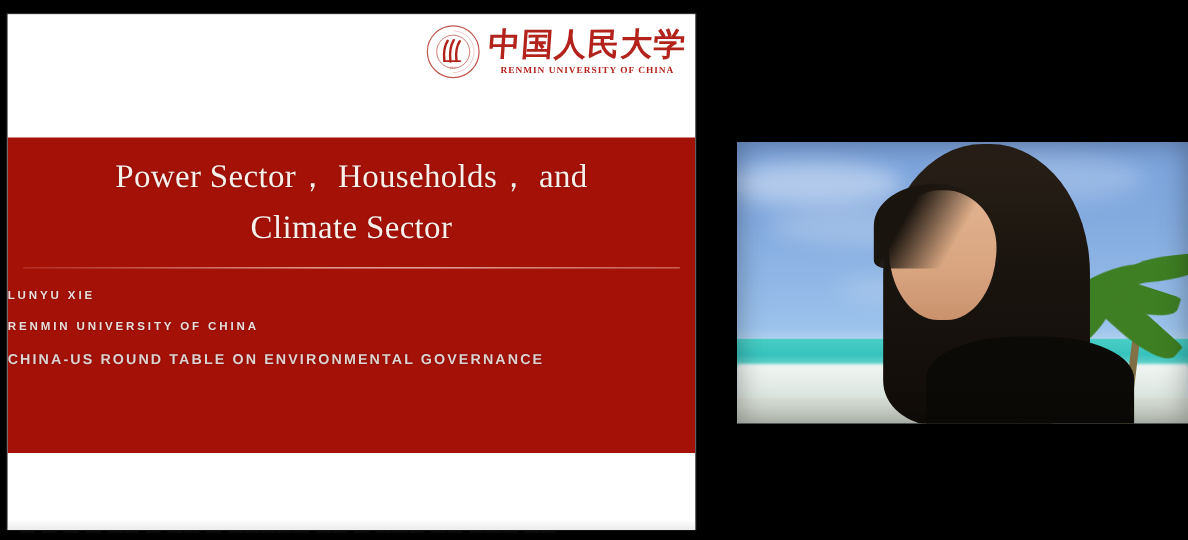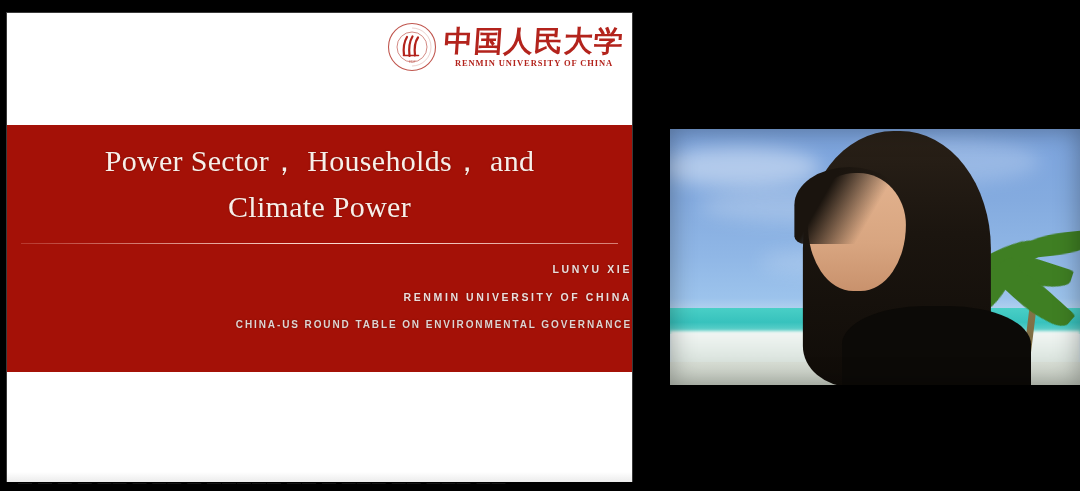--- a/index.html
+++ b/index.html
@@ -32,45 +32,45 @@
     transform:skewX(-4deg);
   }
   .logo-en{
     font-family:"Liberation Serif",serif;
     font-size:8.5px;color:#b3231c;font-weight:700;
     letter-spacing:0.9px;white-space:nowrap;margin-top:3px;
   }
 
   
   .red-band{
-    position:absolute;left:0;top:112px;width:100%;height:247px;
+    position:absolute;left:0;top:112px;width:100%;height:287px;
     background:#a41107;
   }
   .slide-title{
     position:absolute;left:0;right:0;top:13px;
     text-align:center;
     font-family:"Liberation Serif",serif;
     color:#f7efe9;font-size:30px;line-height:1.52;
     letter-spacing:0.3px;
     text-shadow:0 0 2px rgba(0,0,0,.25);
   }
   .title-line{display:block;}
   .rule{
     position:absolute;left:14px;right:14px;top:118px;height:1px;
     background:linear-gradient(to right,rgba(255,210,200,.20),rgba(255,225,215,.92) 45%,rgba(255,235,228,.95) 60%,rgba(255,215,205,.55));
   }
   .submeta{
-    position:absolute;left:0;right:0;top:138px;text-align:right;
+    position:absolute;left:0;right:17px;top:138px;text-align:left;
   }
   .submeta .line{
     display:block;color:#e9dedc;font-size:10.5px;font-weight:600;
     letter-spacing:2.6px;margin-bottom:16px;white-space:nowrap;
     text-shadow:0 0 2px rgba(0,0,0,.3);
   }
-  .submeta .line.conf{font-size:10px;letter-spacing:1.9px;margin-bottom:10px;color:#ded3d1;}
+  .submeta .line.conf{font-size:13px;letter-spacing:1.9px;margin-bottom:10px;color:#ded3d1;}
   .submeta .line.date{font-size:9.6px;letter-spacing:1.9px;margin-bottom:0;color:#e7dddb;}
 
   .slide-bottom-white{
     position:absolute;left:0;top:399px;width:100%;bottom:0;background:#fff;
   }
   .slide-bottom-white::after{
     content:"";position:absolute;left:0;right:0;bottom:0;height:10px;
     background:linear-gradient(to bottom,rgba(245,245,245,0),rgba(232,232,232,.85));
   }
 
@@ -167,21 +167,21 @@
           <div class="logo-cn">中国人民大学</div>
           <div class="logo-en">RENMIN UNIVERSITY OF CHINA</div>
         </div>
       </div>
     </div>
 
     <div class="red-band">
 
       <div class="slide-title">
         <span class="title-line">Power Sector，  Households， and</span>
-        <span class="title-line">Climate Power</span>
+        <span class="title-line">Climate Sector</span>
       </div>
 
       <div class="rule"></div>
 
       <div class="submeta">
         <span class="line">LUNYU XIE</span>
         <span class="line">RENMIN UNIVERSITY OF CHINA</span>
         <span class="line conf">CHINA-US ROUND TABLE ON ENVIRONMENTAL GOVERNANCE</span>
       </div>
     </div>

